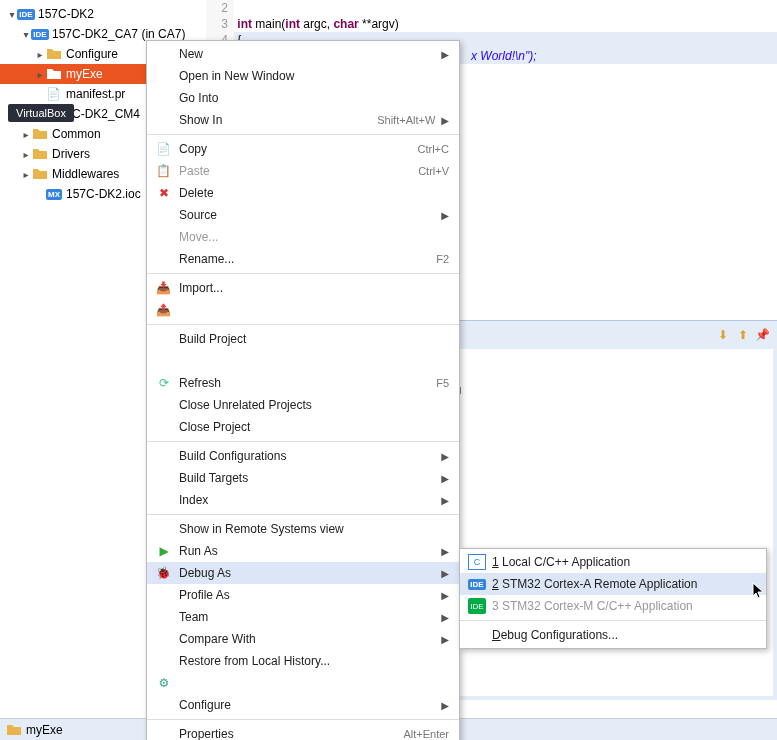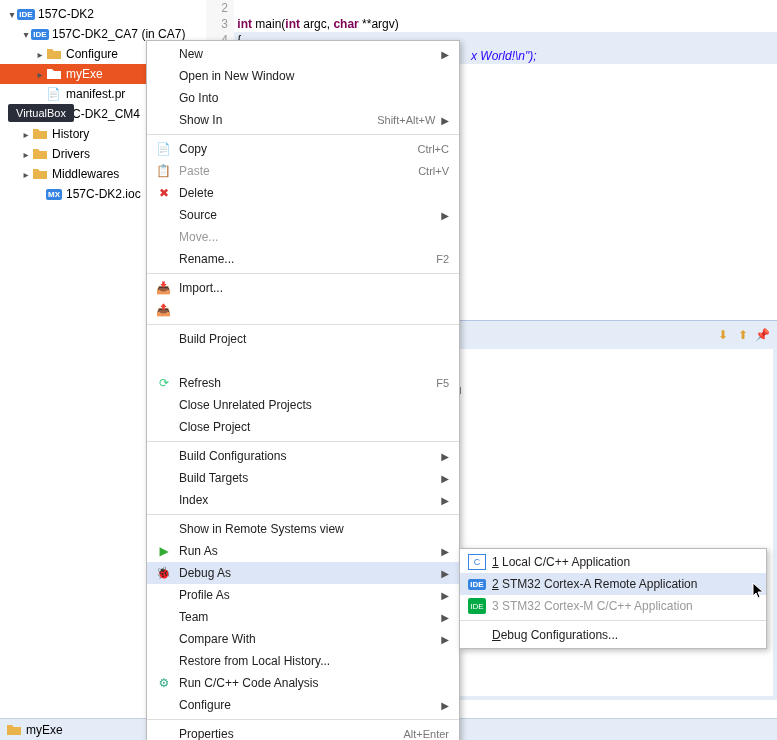--- a/index.html
+++ b/index.html
@@ -103,21 +103,21 @@
       </span>
     <span>157C-DK2_CM4</span>
   </div>
   <div class="tree-item indent-1">
     <span class="arrow">▸</span>
     <span class="icon folder-icon">
         <svg viewBox="0 0 14 12">
           <path fill="#e9b44c" d="M0 1h5l2 2h7v8H0z"></path>
         </svg>
       </span>
-    <span>History</span>
+    <span>Common</span>
   </div>
   <div class="tree-item indent-1">
     <span class="arrow">▸</span>
     <span class="icon folder-icon">
         <svg viewBox="0 0 14 12">
           <path fill="#e9b44c" d="M0 1h5l2 2h7v8H0z"></path>
         </svg>
       </span>
     <span>Drivers</span>
   </div>
@@ -294,21 +294,20 @@
       <span class="micon"></span>
       <span class="label">Compare With</span>
       <span class="subarrow">▶</span>
     </div>
   <div class="menu-item">
       <span class="micon"></span>
       <span class="label">Restore from Local History...</span>
     </div>
   <div class="menu-item">
       <span class="micon" style="color:#3a8;">⚙</span>
-      <span class="label">Run C/C++ Code Analysis</span>
     </div>
   <div class="menu-item">
       <span class="micon"></span>
       <span class="label">Configure</span>
       <span class="subarrow">▶</span>
     </div>
   <div class="menu-sep"></div>
   <div class="menu-item">
       <span class="micon"></span>
       <span class="label">Properties</span>

